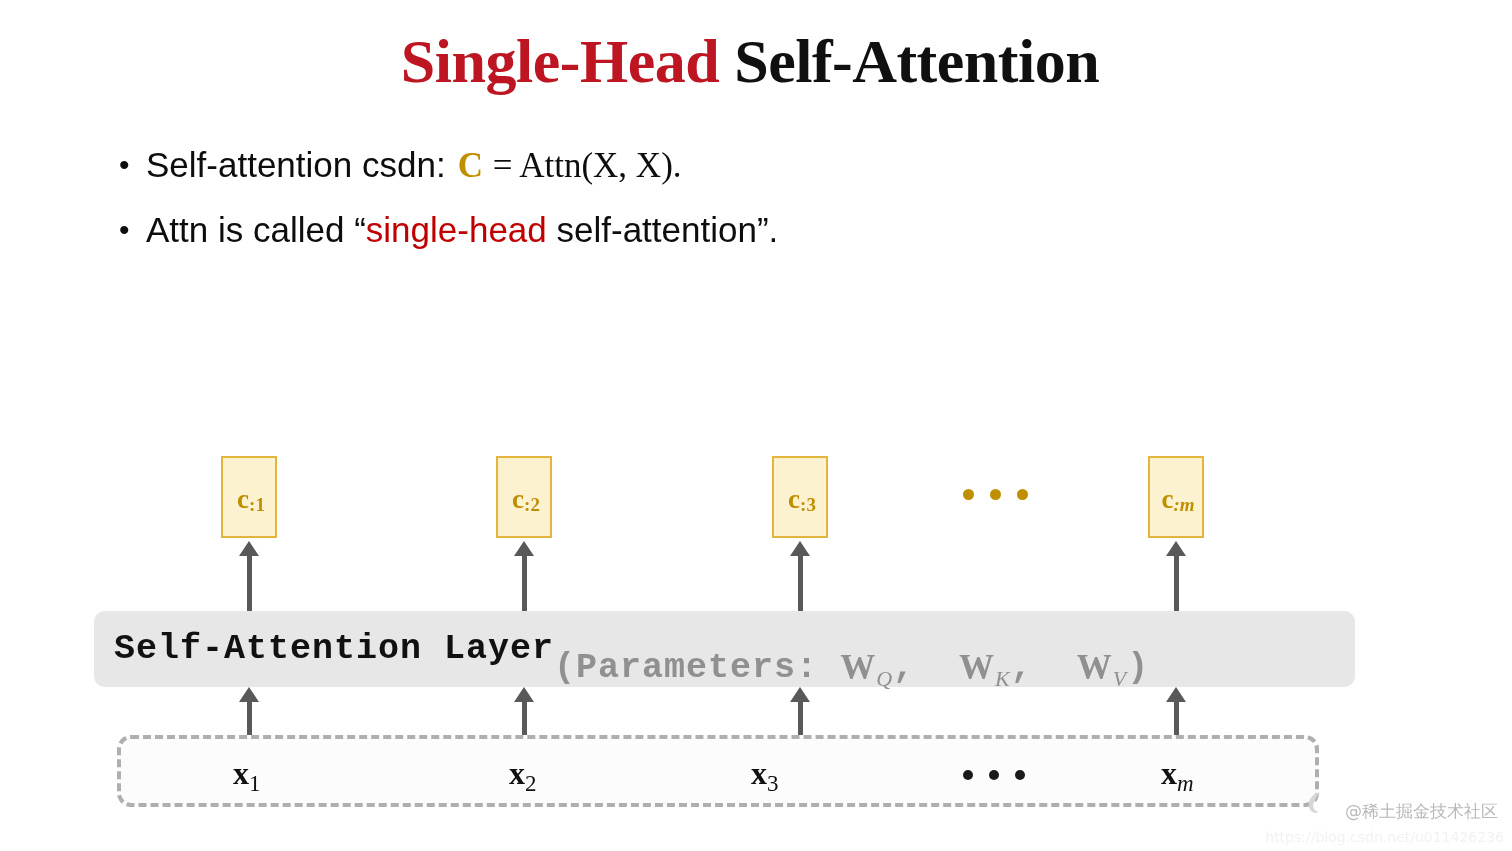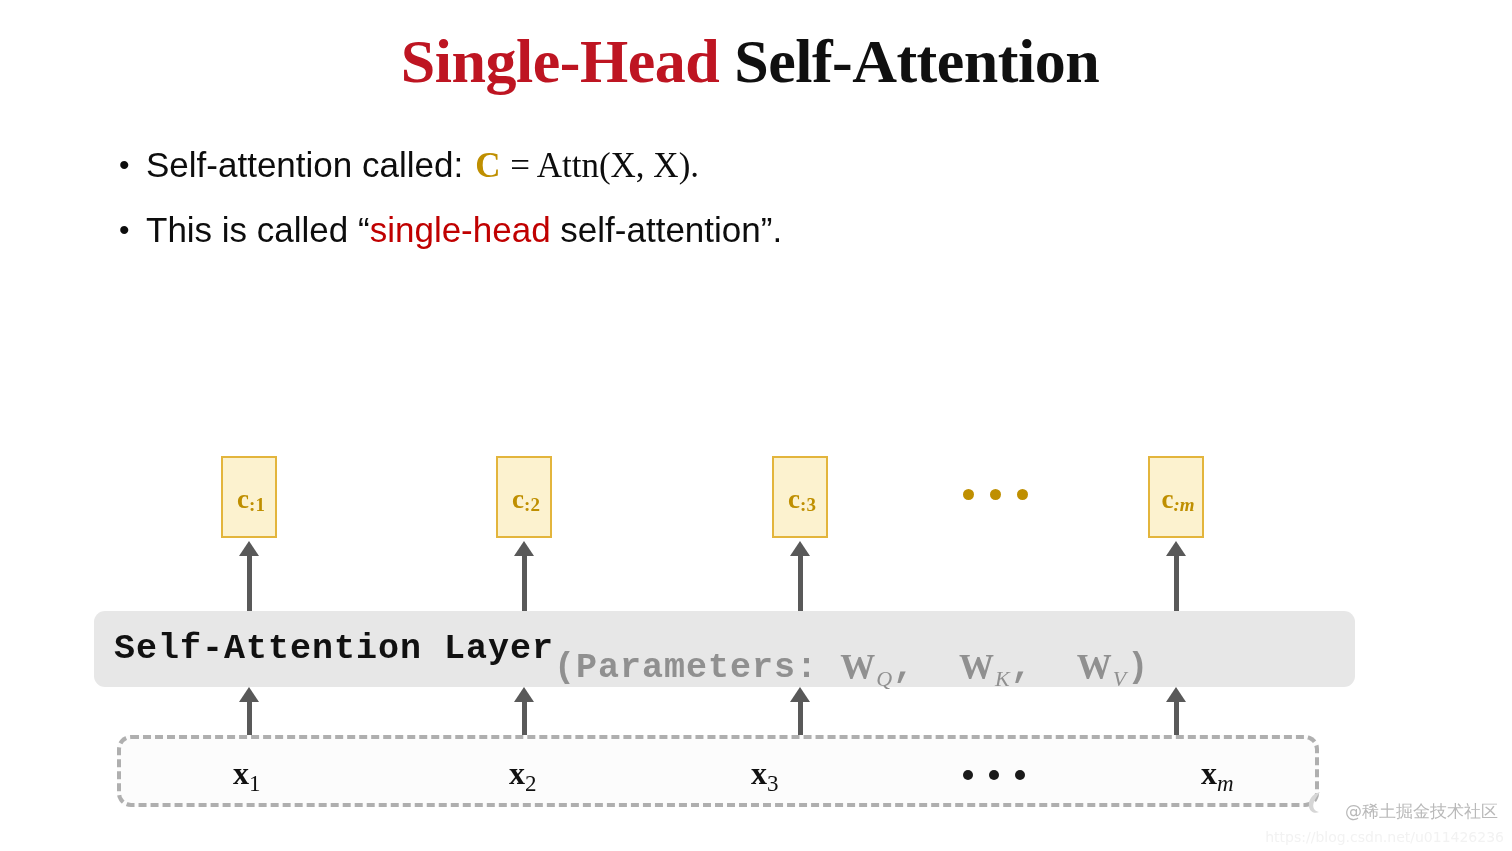--- a/index.html
+++ b/index.html
@@ -245,25 +245,25 @@
 
 <div id="slide">
 
   <div class="title">
     <span class="t-red">Single-Head</span><span class="t-black"> Self-Attention</span>
   </div>
 
   <div class="bullet-list">
 
     <div class="bullet">
-      <span class="dot">•</span><span>Self-attention called:</span><span class="eq-gap"></span><span class="c-gold">C</span>&nbsp;<span class="mathser">= Attn(X, X).</span>
+      <span class="dot">•</span><span>Self-attention csdn:</span><span class="eq-gap"></span><span class="c-gold">C</span>&nbsp;<span class="mathser">= Attn(X, X).</span>
     </div>
 
     <div class="bullet">
-      <span class="dot">•</span><span>This is called “</span><span class="red-txt">single-head</span><span> self-attention”.</span>
+      <span class="dot">•</span><span>Attn is called “</span><span class="red-txt">single-head</span><span> self-attention”.</span>
     </div>
 
   </div>
 
   <div class="cbox" style="left:221px">
     <div class="lbl">
         <span>c</span>
         <sub>:1</sub>
       </div>
   </div>
@@ -337,21 +337,21 @@
   <div class="arrow" style="left:1166px; top:687px; height:78px">
     <div class="head"></div>
       <div class="shaft" style="height:67px"></div>
   </div>
 
   <div class="input-box"></div>
 
   <div class="xlbl" style="left:233px"><span>x</span><sub>1</sub></div>
   <div class="xlbl" style="left:509px"><span>x</span><sub>2</sub></div>
   <div class="xlbl" style="left:751px"><span>x</span><sub>3</sub></div>
-  <div class="xlbl" style="left:1201px"><span>x</span><sub class="ital">m</sub></div>
+  <div class="xlbl" style="left:1161px"><span>x</span><sub class="ital">m</sub></div>
 
   <div class="dots dark" style="left:963px; top:770px">
     <span></span>
       <span></span>
       <span></span>
   </div>
 
   <svg class="wm-swoosh" viewBox="0 0 20 24">
     <path d="M14 1 C6 3, 2 9, 3 16 C4 21, 9 23, 13 21 C8 20, 6 16, 8 11 C9.5 7, 12 4, 14 1 Z" fill="#D6D6D6"></path>
   </svg>

